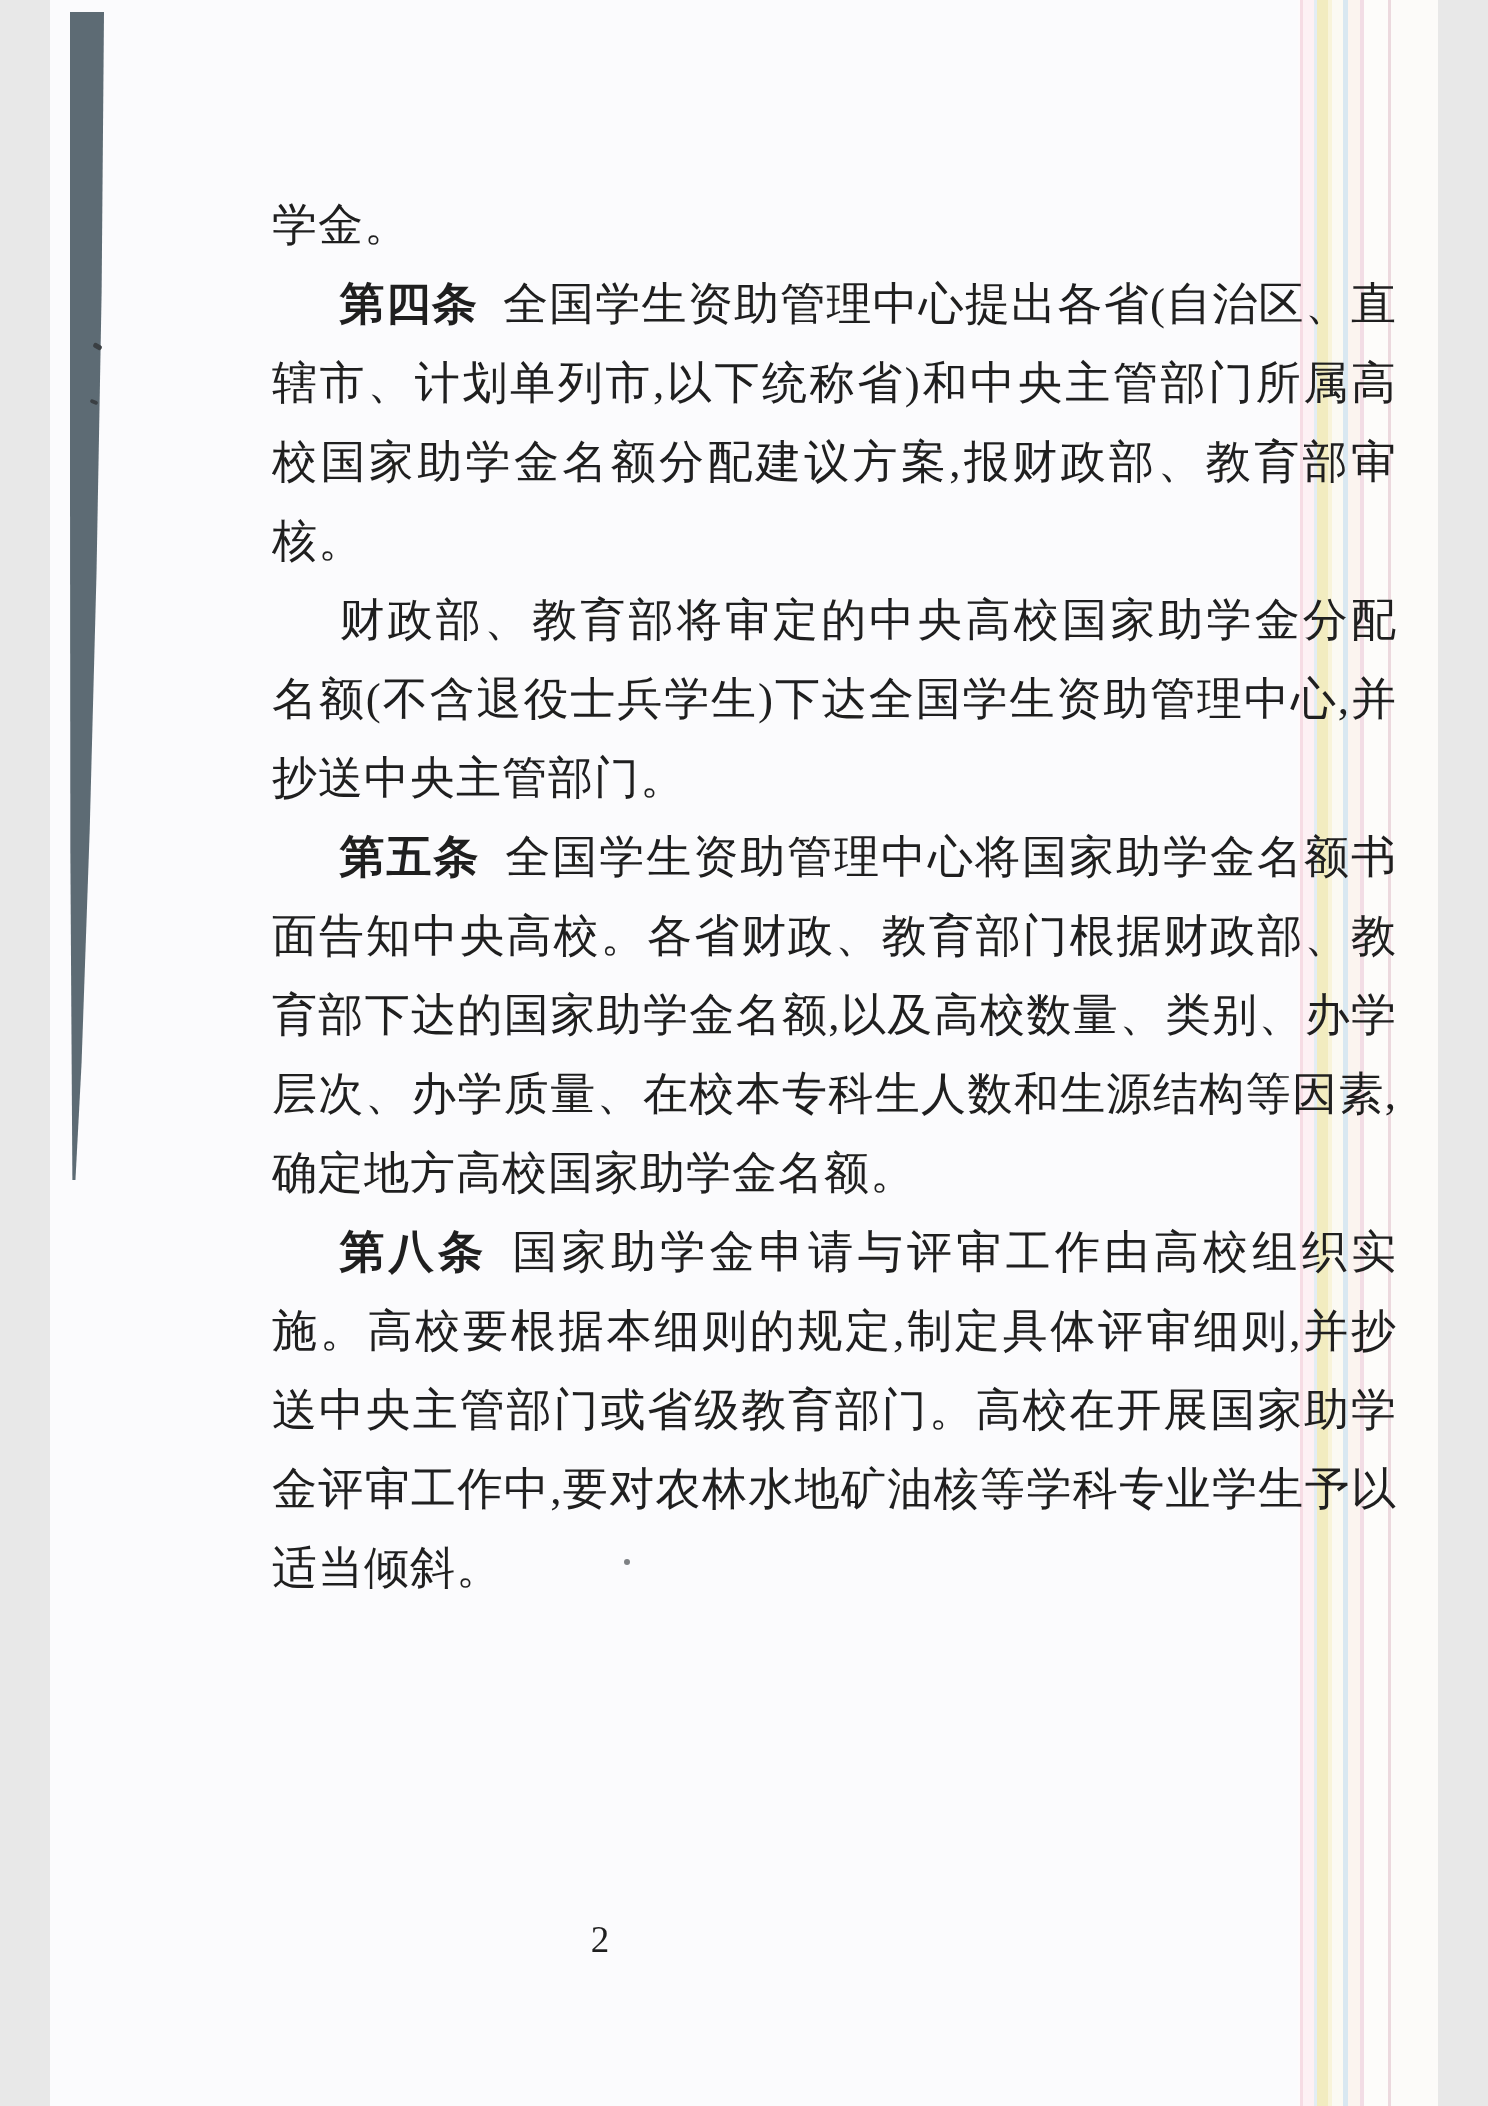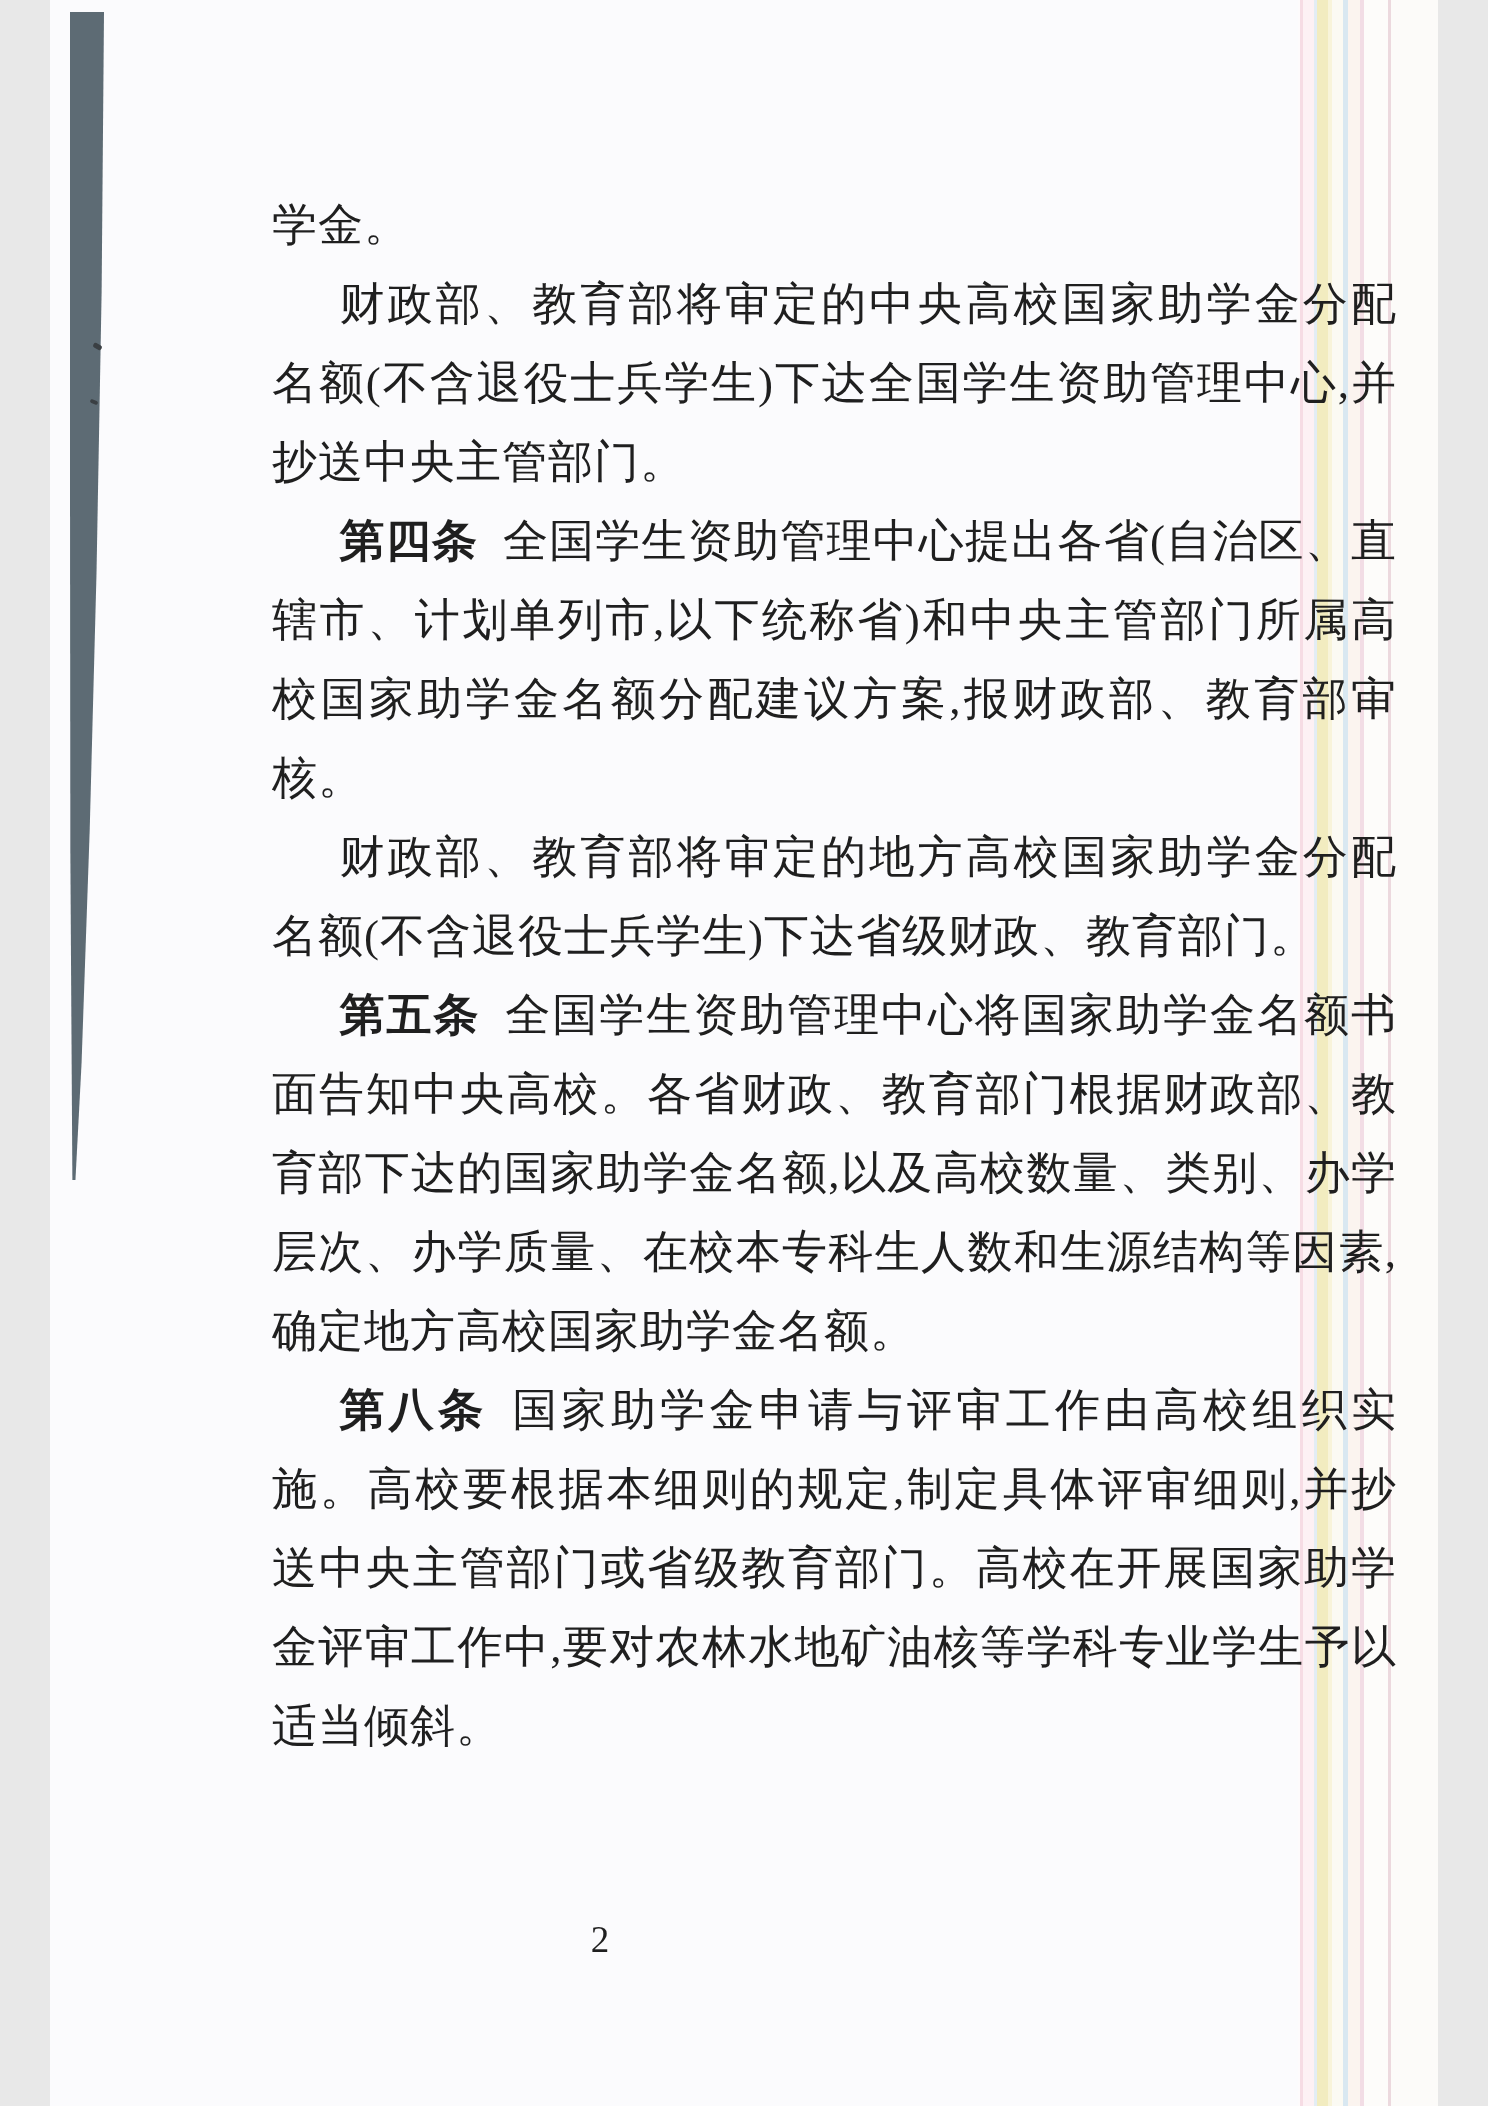--- a/index.html
+++ b/index.html
@@ -77,25 +77,24 @@
   <div class="left-bar"></div>
   <div class="topright-bar"></div>
   <div class="stripe-band"></div>
   <div class="speck s1"></div>
   <div class="speck s2"></div>
   <div class="speck s3"></div>
 
   <div class="content">
     <p>学金。</p>
 
+    <p class="article"><b class="article-head">第四条</b><span>全国学生资助管理中心提出各省(自治区、直辖市、计划单列市,以下统称省)和中央主管部门所属高校国家助学金名额分配建议方案,报财政部、教育部审核。</span></p>
+
     <p class="article"><b class="article-head"></b><span>财政部、教育部将审定的中央高校国家助学金分配名额(不含退役士兵学生)下达全国学生资助管理中心,并抄送中央主管部门。</span></p>
 
-    <p class="article"><b class="article-head">第四条</b><span>全国学生资助管理中心提出各省(自治区、直辖市、计划单列市,以下统称省)和中央主管部门所属高校国家助学金名额分配建议方案,报财政部、教育部审核。</span></p>
-
-    <p class="article"><b class="article-head"></b><span>财政部、教育部将审定的地方高校国家助学金分配名额(不含退役士兵学生)下达省级财政、教育部门。</span></p>
 
     <p class="article"><b class="article-head">第五条</b><span>全国学生资助管理中心将国家助学金名额书面告知中央高校。各省财政、教育部门根据财政部、教育部下达的国家助学金名额,以及高校数量、类别、办学层次、办学质量、在校本专科生人数和生源结构等因素,确定地方高校国家助学金名额。</span></p>
 
 
 
     <p class="article"><b class="article-head">第八条</b><span>国家助学金申请与评审工作由高校组织实施。高校要根据本细则的规定,制定具体评审细则,并抄送中央主管部门或省级教育部门。高校在开展国家助学金评审工作中,要对农林水地矿油核等学科专业学生予以适当倾斜。</span></p>
   </div>
 
   <div class="page-number">2</div>
 

